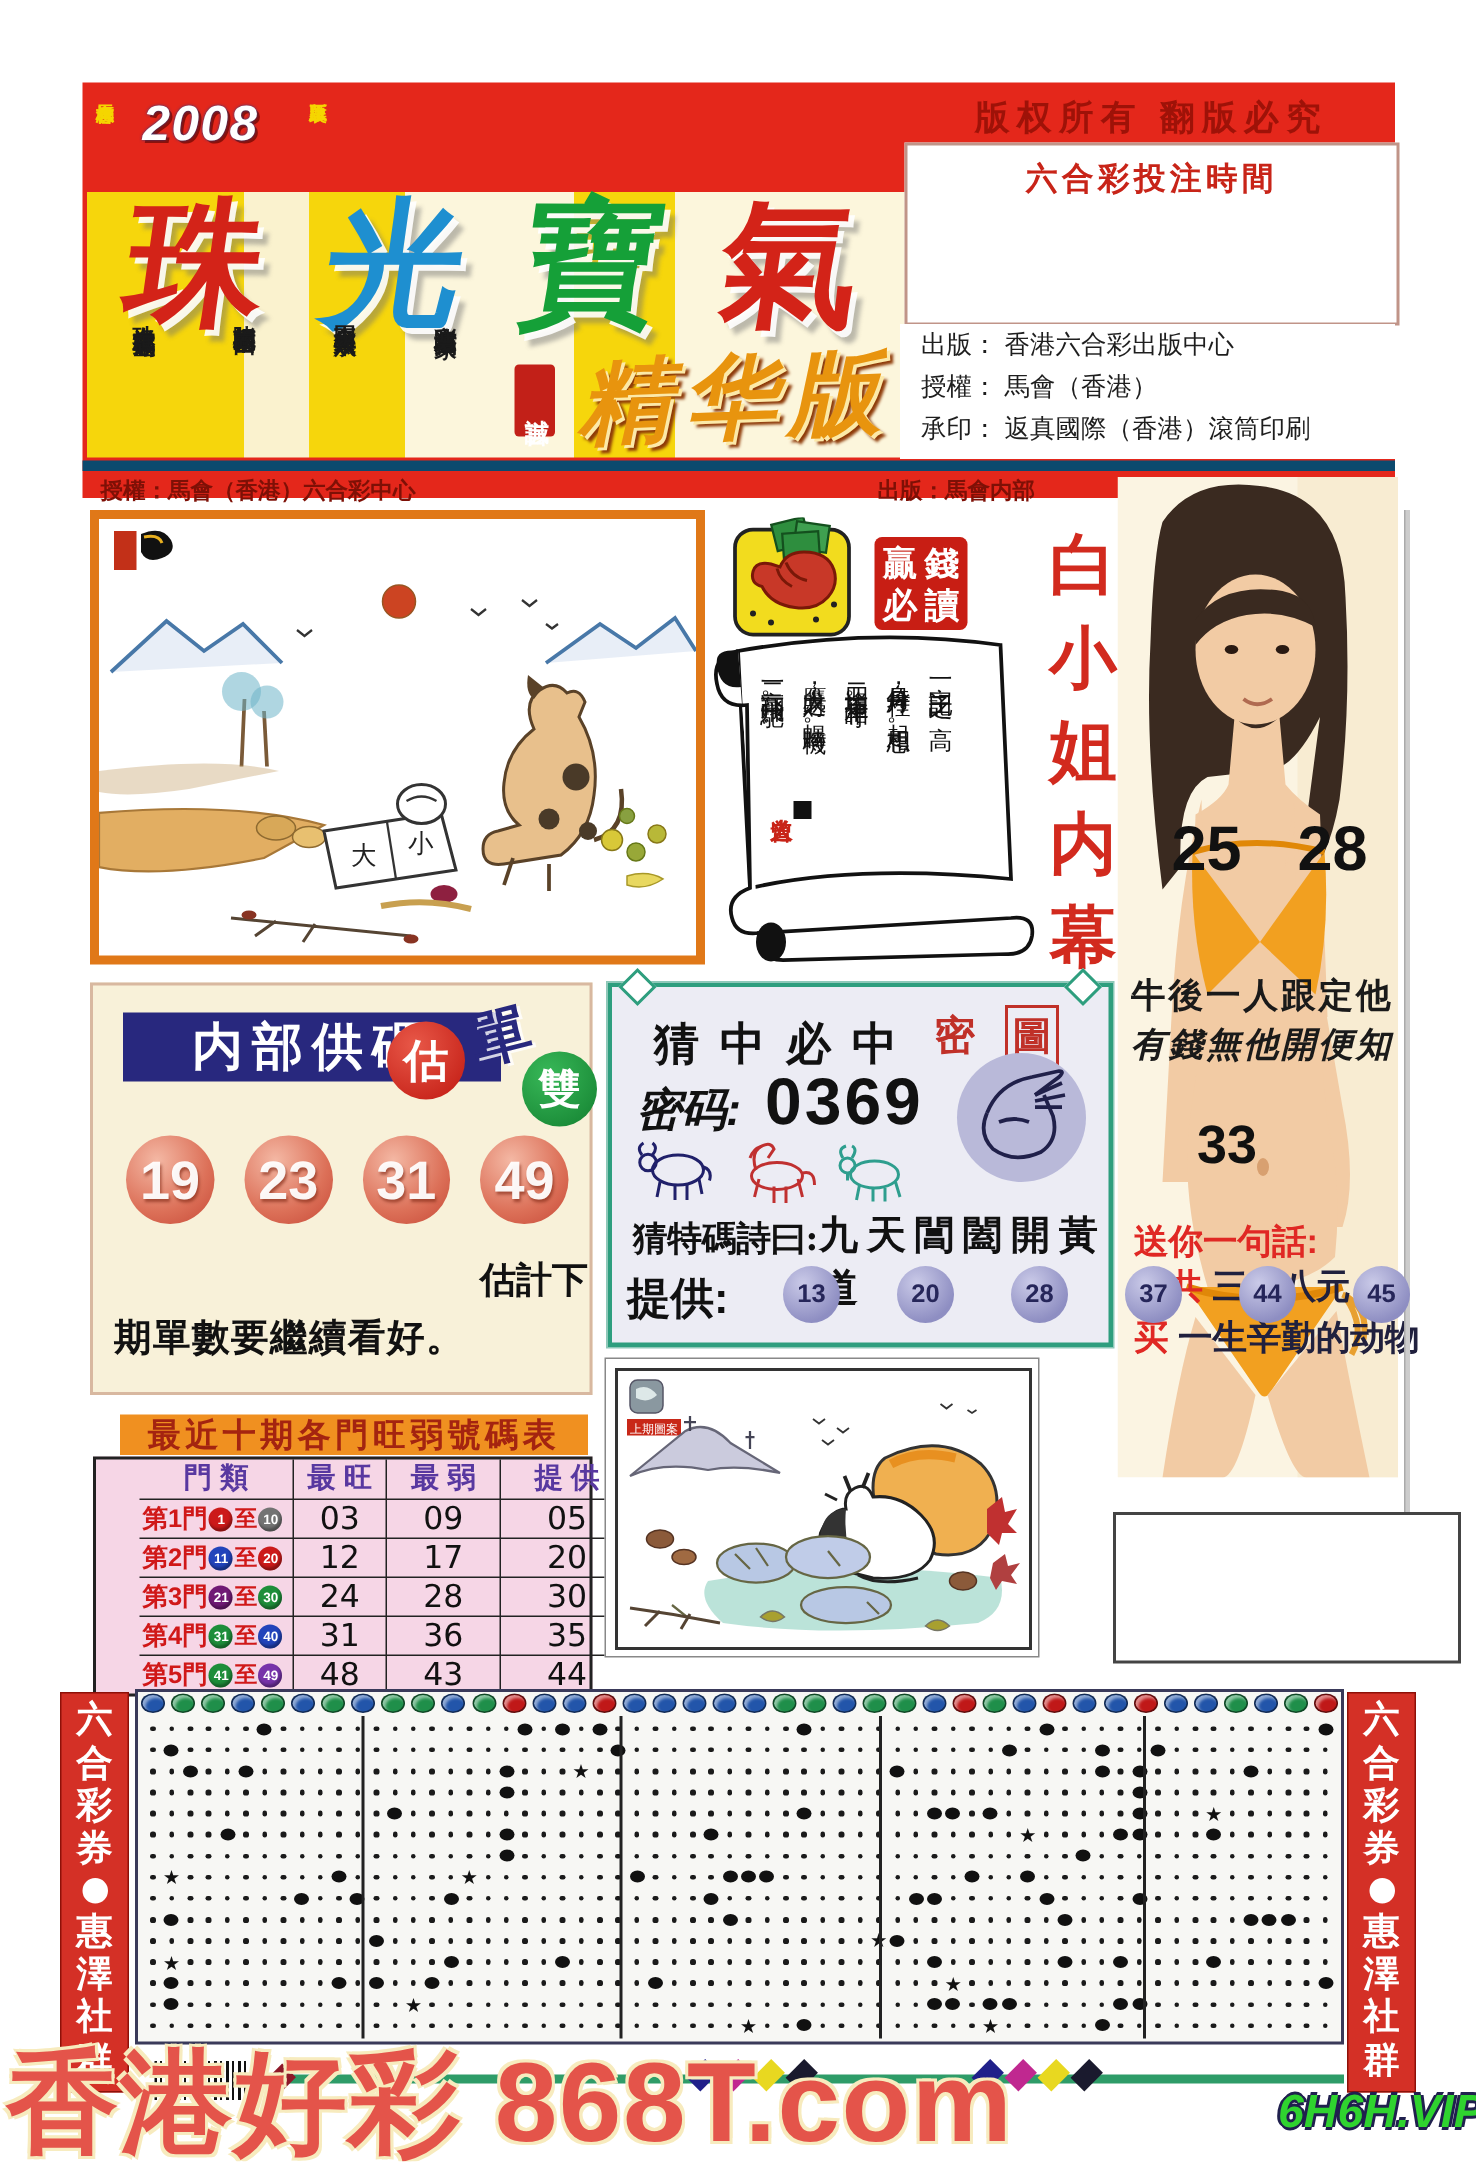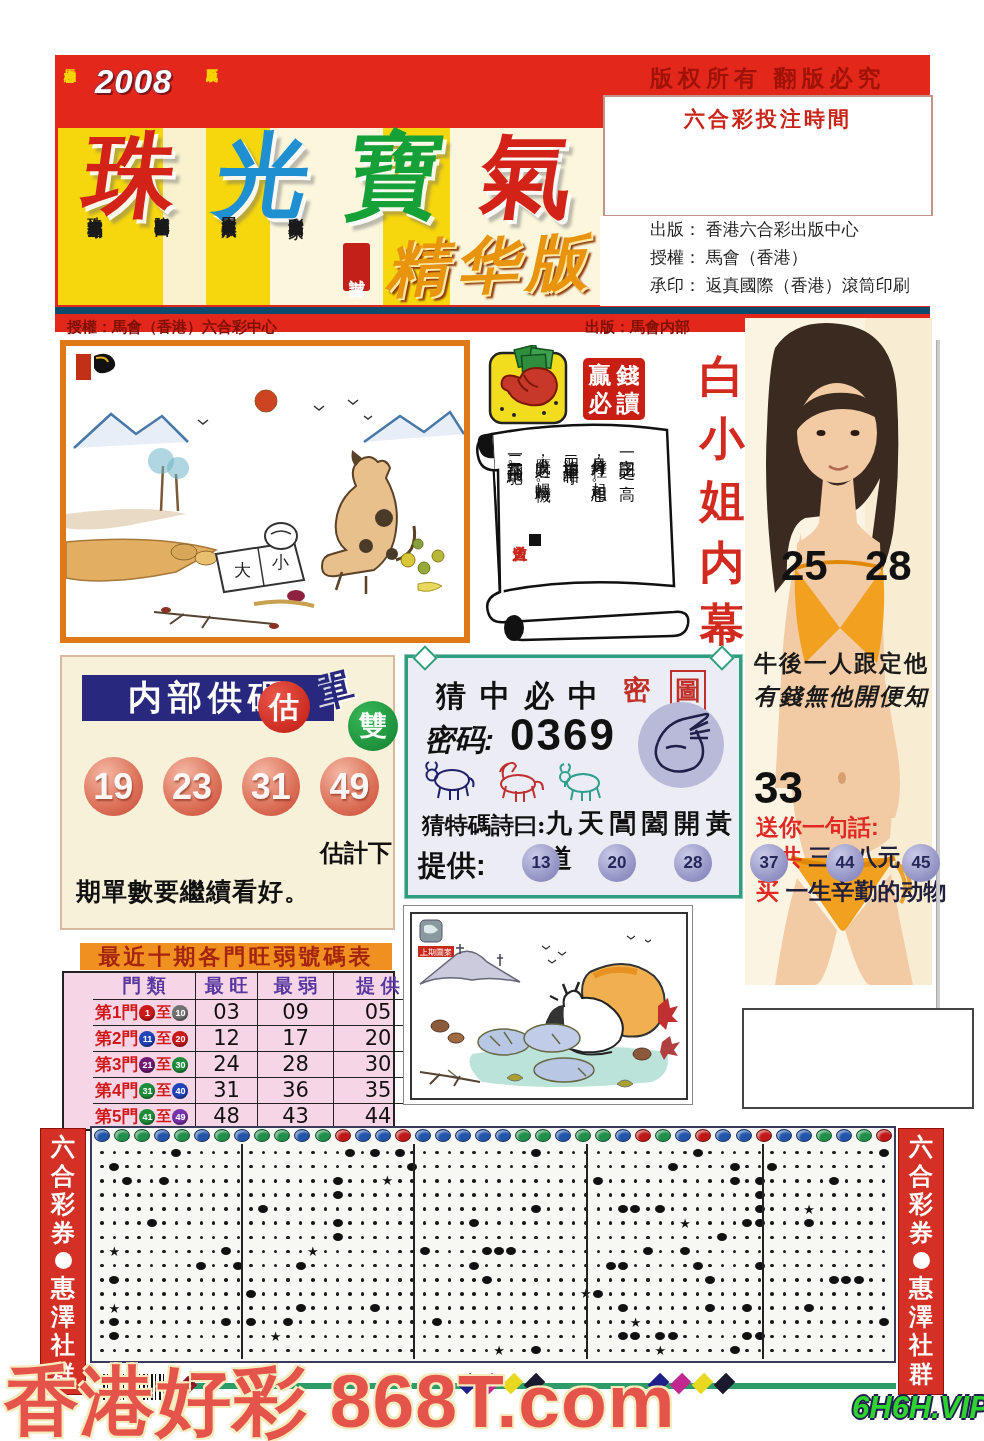--- a/index.html
+++ b/index.html
@@ -25,21 +25,21 @@
       color:#1A1A1A;letter-spacing:1px;}
   .seal{left:288px;top:188px;width:27px;height:48px;background:#C22018;color:#fff;
       writing-mode:vertical-rl;text-orientation:upright;font-size:16px;font-weight:bold;
       display:flex;align-items:center;justify-content:center;border-radius:3px;}
   .subtitle{left:330px;top:168px;font-size:62px;font-weight:900;font-style:italic;
       font-family:"DejaVu Serif","Liberation Serif",serif;color:#E8940E;letter-spacing:8px;
       transform:rotate(-2deg);
       text-shadow:2px 2px 0 #FCE9A8,4px 4px 2px #8E3A08;}
   .betbox{left:548px;top:40px;width:326px;height:118px;background:#fff;border:2px solid #C09488;}
   .betbox-title{margin-top:8px;text-align:center;color:#C82418;font-size:21px;font-weight:bold;letter-spacing:3px;}
-  .pubarea{left:545px;top:161px;width:330px;height:90px;background:#fff;padding-left:36px;}
+  .pubarea{left:545px;top:161px;width:330px;height:90px;background:#fff;}
   .pub-line{color:#1E1E1E;font-size:17px;font-weight:500;line-height:28px;padding-left:14px;}
   .hstrip{left:0;top:252px;width:875px;height:25px;border-top:7px solid #0c4a6e;}
   .hstrip-txt{color:#7E1006;font-size:15px;font-weight:bold;top:4px;}
 
   
   .art1{left:60px;top:340px;width:410px;height:303px;border:6px solid #E07818;background:#fff;box-sizing:border-box;}
   .art2-outer{left:403px;top:905px;width:288px;height:198px;border:1px solid #888;background:#fff;}
   .art2{left:6px;top:6px;width:274px;height:184px;border:2px solid #333;}
 
   
@@ -313,21 +313,21 @@
       <path d="M46,540 Q98,556 150,540" stroke="#E08808" stroke-width="5" fill="none"></path>
       <path d="M150,545 q18,8 14,30 m-12,-28 q14,20 4,38" stroke="#E8A030" stroke-width="4" fill="none"></path>
       <path d="M92,612 Q80,667 70,667 L30,667 Q40,600 52,560 Z" fill="#F2CBA4"></path>
       <path d="M100,612 Q116,667 126,667 L168,667 Q154,600 146,556 Z" fill="#F2CBA4"></path>
     </svg>
     <div class="abs num-big" style="left:36px;top:224px;font-size:42px;">25</div>
     <div class="abs num-big" style="left:120px;top:224px;font-size:42px;">28</div>
   </div>
   <div class="abs hint" style="left:754px;top:648px;">牛後一人跟定他</div>
   <div class="abs hint" style="left:754px;top:681px;font-style:italic;">有錢無他開便知</div>
-  <div class="abs num-big" style="left:754px;top:742px;font-size:44px;margin-top:21px;">33</div>
+  <div class="abs num-big" style="left:798px;top:742px;font-size:36px;">33</div>
   <div class="abs redword" style="left:756px;top:812px;font-size:23px;">送你一句話:</div>
   <div class="abs giftline" style="left:756px;top:842px;">
     <span class="redword">总共</span>
     <span>三十八元</span>
   </div>
   <div class="abs giftline" style="left:756px;top:876px;">
     <span class="redword">买</span>
     <span>一生辛勤的动物</span>
   </div>
   <div class="abs fold-line"></div>

